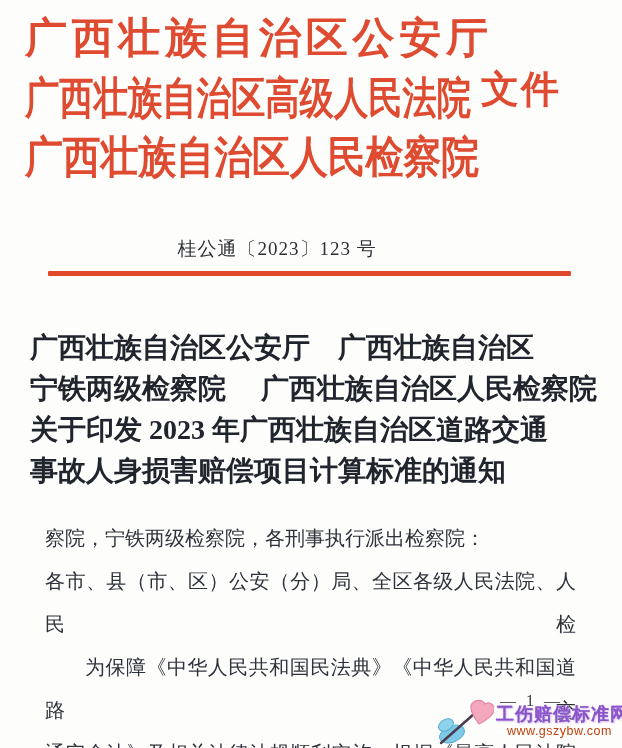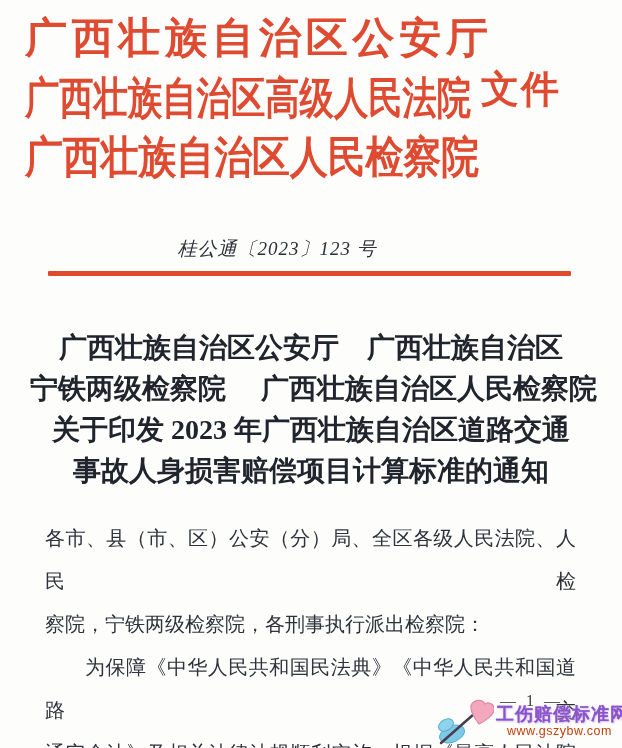--- a/index.html
+++ b/index.html
@@ -36,32 +36,32 @@
   .m-line3 {
     left: 25px; top: 136px;
     font-size: 44px;
     transform: scaleX(0.86); transform-origin: left top;
   }
 
   
   .doc-number {
     position: absolute; left: 0; top: 236px; width: 554px;
     text-align: center;
-    font-size: 19px; color: #2c2f36; letter-spacing: 1px; font-style: italic;
+    font-size: 19px; color: #2c2f36; letter-spacing: 1px;
   }
   .red-rule {
     position: absolute; left: 48px; top: 271px;
     width: 523px; height: 5px;
     background: #e0492c; border-radius: 1px;
   }
 
   
   .doc-title {
     position: absolute; left: 30px; top: 327px; width: 562px;
-    text-align: center;
+    text-align: left;
     font-size: 28px; font-weight: bold; color: #20242c;
     line-height: 41px;
   }
   .doc-title .t-line { white-space: nowrap; }
 
   
   .doc-body {
     position: absolute; left: 45px; top: 517px; width: 531px;
     font-size: 20px; color: #2e323a;
     line-height: 43px;
@@ -107,22 +107,22 @@
   <div class="red-rule"></div>
 
   <div class="doc-title">
     <div class="t-line">广西壮族自治区公安厅　广西壮族自治区</div>
     <div class="t-line">宁铁两级检察院　 广西壮族自治区人民检察院</div>
     <div class="t-line">关于印发 2023 年广西壮族自治区道路交通</div>
     <div class="t-line">事故人身损害赔偿项目计算标准的通知</div>
   </div>
 
   <div class="doc-body">
+    <div class="b-line">察院，宁铁两级检察院，各刑事执行派出检察院：</div>
     <div class="b-line b-just">各市、县（市、区）公安（分）局、全区各级人民法院、人民检</div>
-    <div class="b-line">察院，宁铁两级检察院，各刑事执行派出检察院：</div>
     <div class="b-line b-just b-indent">为保障《中华人民共和国民法典》《中华人民共和国道路交</div>
     <div class="b-line b-just">通安全法》及相关法律法规顺利实施，根据《最高人民法院关于</div>
   </div>
 
   <div class="page-number">— 1 —</div>
 
   <div class="watermark">
     <svg class="wm-icon" width="58" height="48" viewBox="0 0 58 48">
 
       <ellipse cx="16" cy="36" rx="13" ry="8" fill="#7ec9e6" stroke="#57aed2" stroke-width="1" transform="rotate(-22 16 36)"></ellipse>

